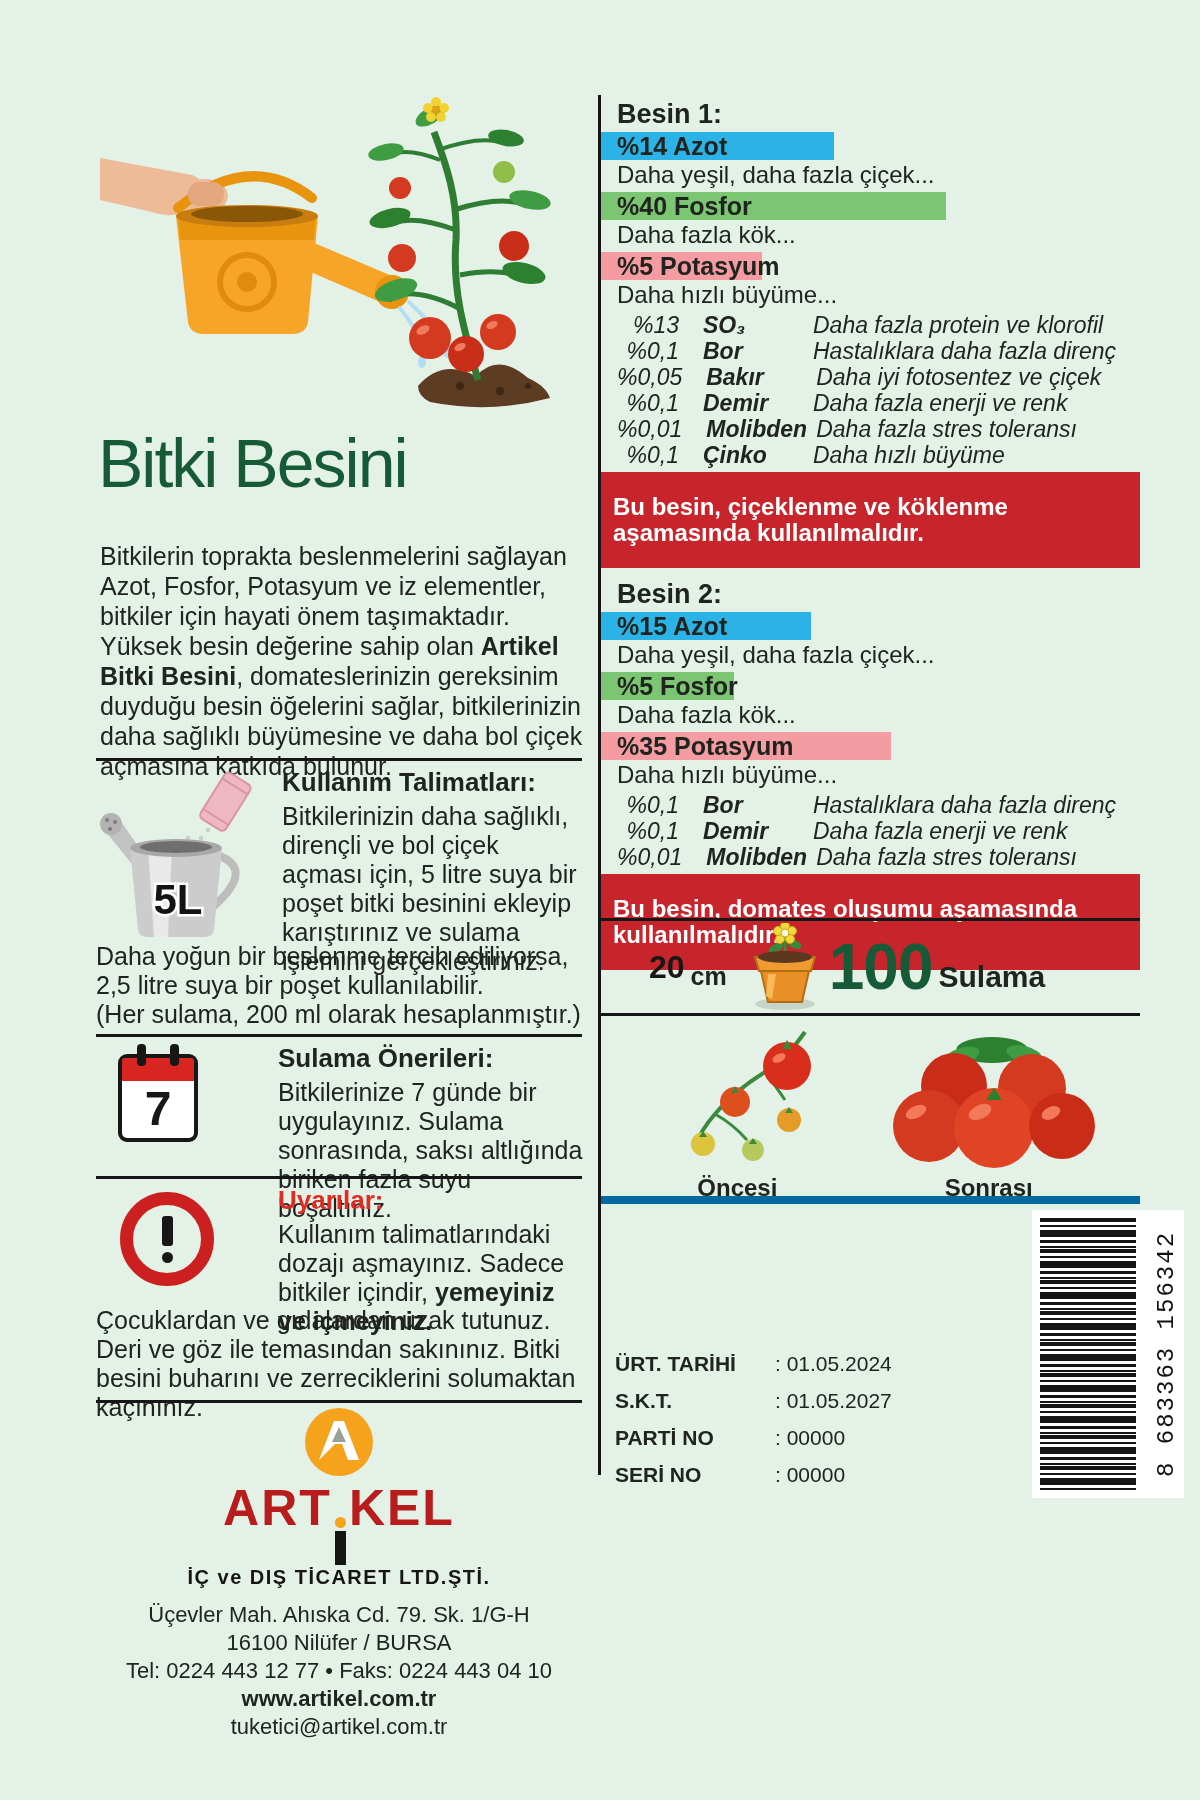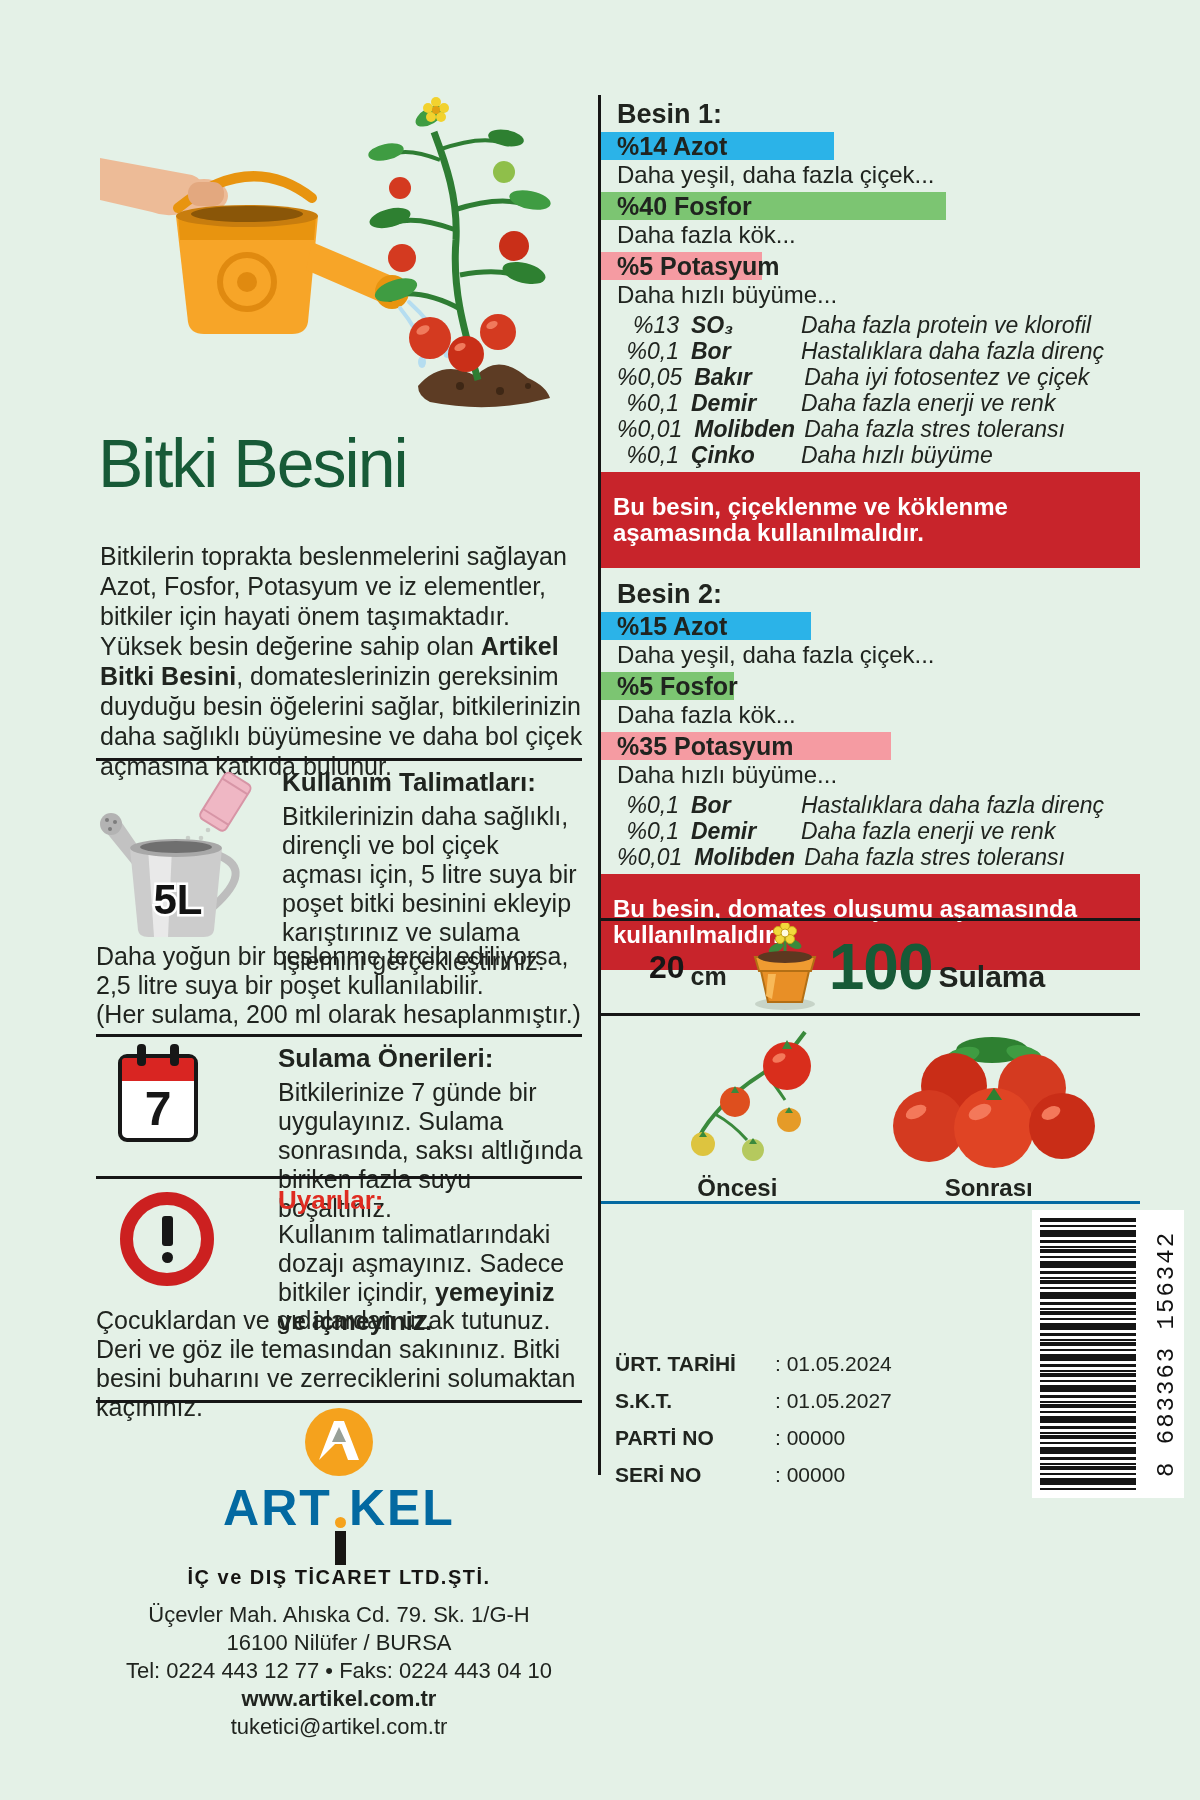--- a/index.html
+++ b/index.html
@@ -36,57 +36,57 @@
   .cal-peg{position:absolute;top:-14px;width:9px;height:22px;background:#171717;border-radius:4px;}
   .cal-peg.p1{left:15px;} .cal-peg.p2{right:15px;}
   .cal-day{position:absolute;top:20px;left:0;right:0;bottom:0;display:flex;align-items:center;justify-content:center;font-size:48px;font-weight:bold;color:#171717;}
   
   .warn{width:94px;height:94px;margin-left:24px;margin-top:6px;border:13px solid #cc2020;border-radius:50%;box-sizing:border-box;display:flex;flex-direction:column;align-items:center;justify-content:center;}
   .warn-bar{width:11px;height:30px;background:#171717;border-radius:3px;}
   .warn-dot{width:11px;height:11px;background:#171717;border-radius:50%;margin-top:6px;}
   
   .footer{position:absolute;left:96px;top:1408px;width:486px;text-align:center;}
   .logo-circ{display:inline-block;}
-  .wordmark{font-size:50px;font-weight:bold;letter-spacing:2px;color:#0369a1;line-height:52px;margin-top:2px;}
+  .wordmark{font-size:50px;font-weight:bold;letter-spacing:2px;color:#b91c1c;line-height:52px;margin-top:2px;}
   .wm-i{display:inline-flex;flex-direction:column;align-items:center;gap:3px;margin:0 3px;position:relative;top:3px;}
   .wm-dot{width:11px;height:11px;border-radius:50%;background:var(--c-brand-orange,#f5a21d);}
   .wm-bar{width:11px;height:34px;background:#171513;}
   .brand-sub{font-size:20px;font-weight:bold;letter-spacing:1.5px;margin-top:4px;color:#171513;}
   .addr{font-size:22px;line-height:28px;margin-top:12px;}
   .addr .web{font-weight:bold;}
   
   .r-col{position:absolute;left:601px;top:100px;width:539px;}
   .besin-h{font-size:27px;font-weight:bold;margin:0 0 4px 16px;line-height:28px;}
   .besin-h.second{margin-top:12px;}
   .bar{display:flex;align-items:center;height:28px;padding-left:16px;margin-bottom:2px;font-size:25px;font-weight:bold;box-sizing:border-box;white-space:nowrap;}
   .bar-blue{background:var(--c-bar-blue,#2bb3e8);}
   .bar-green{background:var(--c-bar-green,#7cc572);}
   .bar-pink{background:var(--c-bar-pink,#f59ba2);}
   .bar-desc{margin:0 0 4px 16px;font-size:24px;line-height:26px;}
   .trace{margin-top:2px;margin-bottom:4px;}
   .trace-row{display:flex;font-size:23px;line-height:26px;font-style:italic;}
   .t-pct{flex:0 0 62px;margin-left:16px;text-align:right;}
-  .t-name{flex:0 0 110px;margin-left:12px;font-weight:bold;}
+  .t-name{flex:0 0 110px;margin-left:24px;font-weight:bold;}
   .t-desc{flex:1;}
   .banner{background:var(--c-banner-red,#c8242b);color:#fff;font-weight:bold;font-size:24px;line-height:26px;padding:22px 12px;margin-top:4px;}
   
   .dose-row{
     position:absolute;left:601px;top:918px;width:539px;height:98px;box-sizing:border-box;
     border-top:3px solid #161616;border-bottom:3px solid #161616;
     display:flex;align-items:center;padding:0 0 0 48px;
   }
   .dose-size{font-size:32px;font-weight:bold;color:#171717;}
   .dose-unit{font-size:25px;font-weight:bold;margin:18px 0 0 6px;}
   .dose-pot{margin-left:14px;}
   .dose-count{font-size:64px;font-weight:bold;color:var(--c-green-dark,#175a37);letter-spacing:-1px;}
   .dose-count-label{font-size:30px;font-weight:bold;margin:20px 0 0 6px;}
   
   .compare{
     position:absolute;left:601px;top:1016px;width:539px;height:188px;box-sizing:border-box;
-    border-bottom:3px solid #0369a1;
+    border-bottom:8px solid #0369a1;
     display:flex;justify-content:space-evenly;align-items:flex-start;padding-top:12px;
   }
   .fig{display:flex;flex-direction:column;align-items:center;}
   .fig-label{font-size:24px;font-weight:bold;margin-top:6px;}
   
   .barcode-box{position:absolute;left:1032px;top:1210px;width:152px;height:288px;background:#fff;}
   .barcode-bars{position:absolute;left:8px;top:8px;}
   .barcode-num{
     position:absolute;right:4px;top:0;bottom:0;
     writing-mode:vertical-rl;transform:rotate(180deg);

